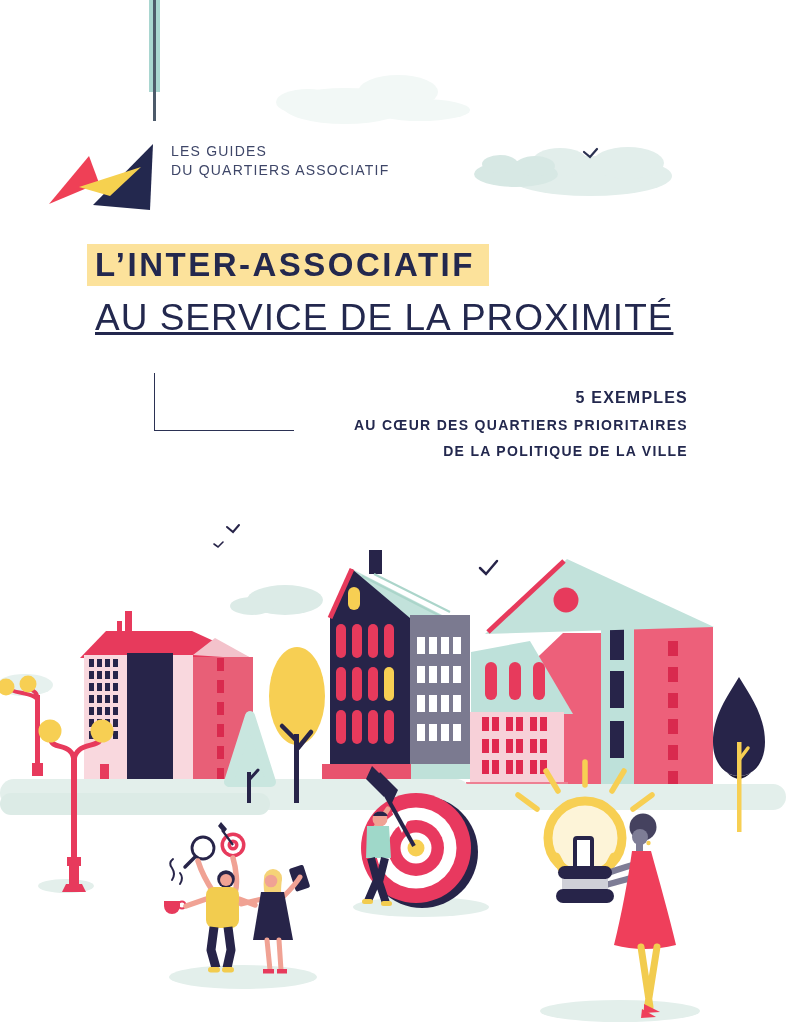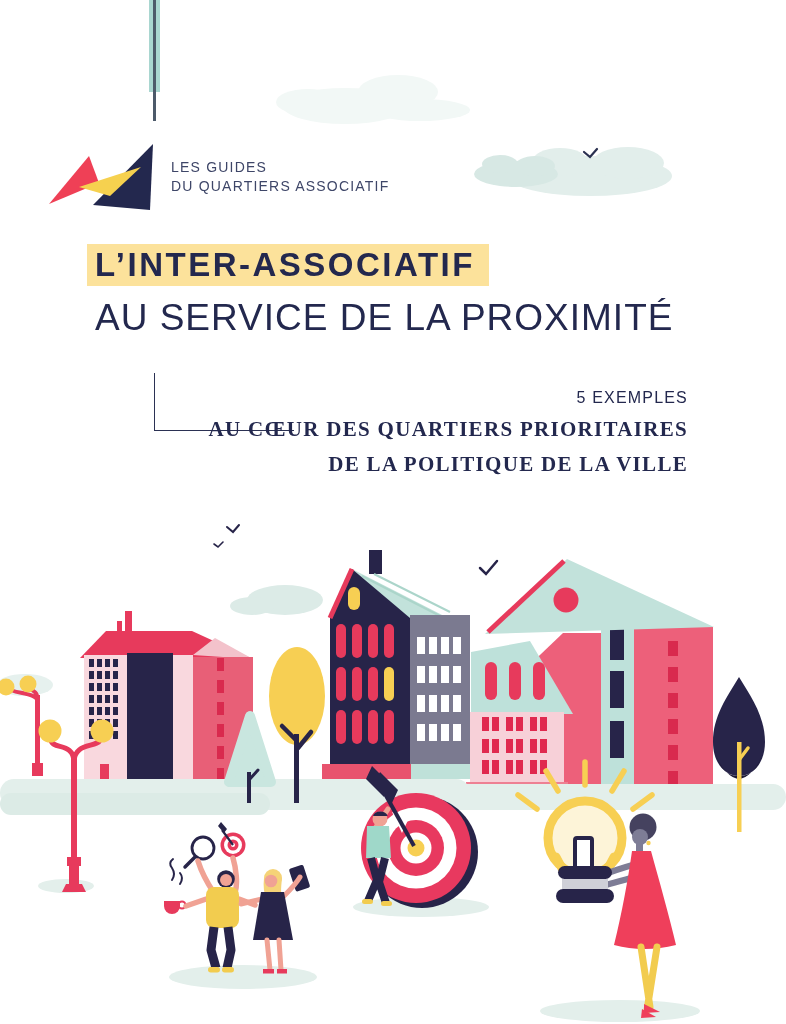--- a/index.html
+++ b/index.html
@@ -4,36 +4,36 @@
 <style>
   html,body{margin:0;padding:0;background:#fff;}
   .page{position:relative;width:786px;height:1024px;background:#fff;overflow:hidden;
         font-family:"Liberation Sans", sans-serif;}
   
   .ribbon{position:absolute;left:149px;top:0;width:11px;height:92px;background:#a9d6d0;}
   .ribbon-line{position:absolute;left:153px;top:0;width:2.5px;height:121px;background:#4d5a6a;}
   
   .sky{position:absolute;left:0;top:0;}
   
-  .logo{position:absolute;left:49px;top:142px;display:flex;align-items:center;}
+  .logo{position:absolute;left:49px;top:142px;display:flex;align-items:flex-start;}
   .logo-text{margin-left:12px;font-size:14px;letter-spacing:1.2px;color:#3e4668;line-height:19px;}
   
   .title{position:absolute;left:95px;top:244px;}
   .title-hl{display:inline-block;background:#fce29b;color:#23284e;font-weight:800;
             font-size:33px;line-height:42px;letter-spacing:2.5px;padding:0 14px 0 8px;margin-left:-8px;
             white-space:nowrap;}
   .title-l2{margin-top:10px;color:#23284e;font-weight:300;font-size:37px;line-height:44px;
-            letter-spacing:1px;white-space:nowrap;}
+            letter-spacing:1px;white-space:nowrap;text-decoration:underline;}
   
   .corner-line{position:absolute;left:154px;top:373px;width:139px;height:57px;
                border-left:1.5px solid #2b3153;border-bottom:1.5px solid #2b3153;}
   
   .kicker{position:absolute;right:98px;top:389px;text-align:right;color:#23284e;}
-  .k1{font-size:16px;letter-spacing:1.2px;font-weight:400;margin-bottom:10px;}
-  .k2{font-size:21px;font-weight:700;letter-spacing:1.3px;margin-bottom:10px;font-family:Liberation Serif, serif;}
+  .k1{font-size:16px;letter-spacing:1.2px;font-weight:700;margin-bottom:10px;}
+  .k2{font-size:14px;font-weight:700;letter-spacing:1.3px;margin-bottom:10px;}
   .scene{position:absolute;left:0;top:500px;}
 </style>
 </head>
 <body>
 
 <div class="page">
 
   <svg class="sky" width="786" height="230" viewBox="0 0 786 230">
     <g fill="#f2f8f6">
       <ellipse cx="345" cy="106" rx="62" ry="18"></ellipse>

